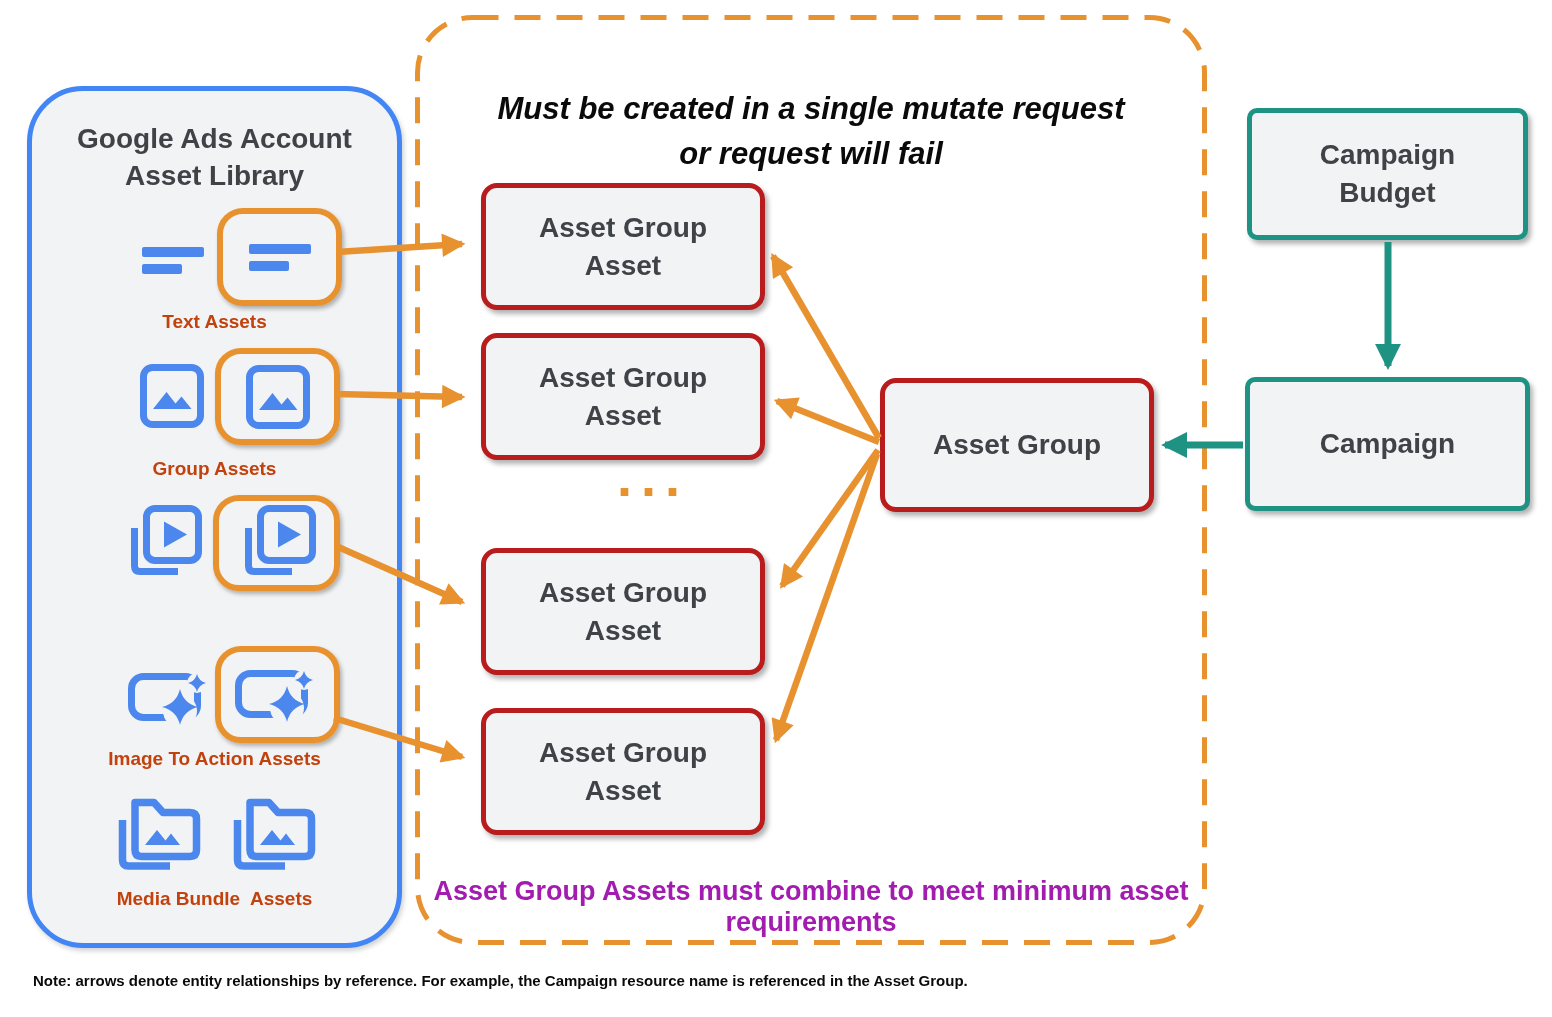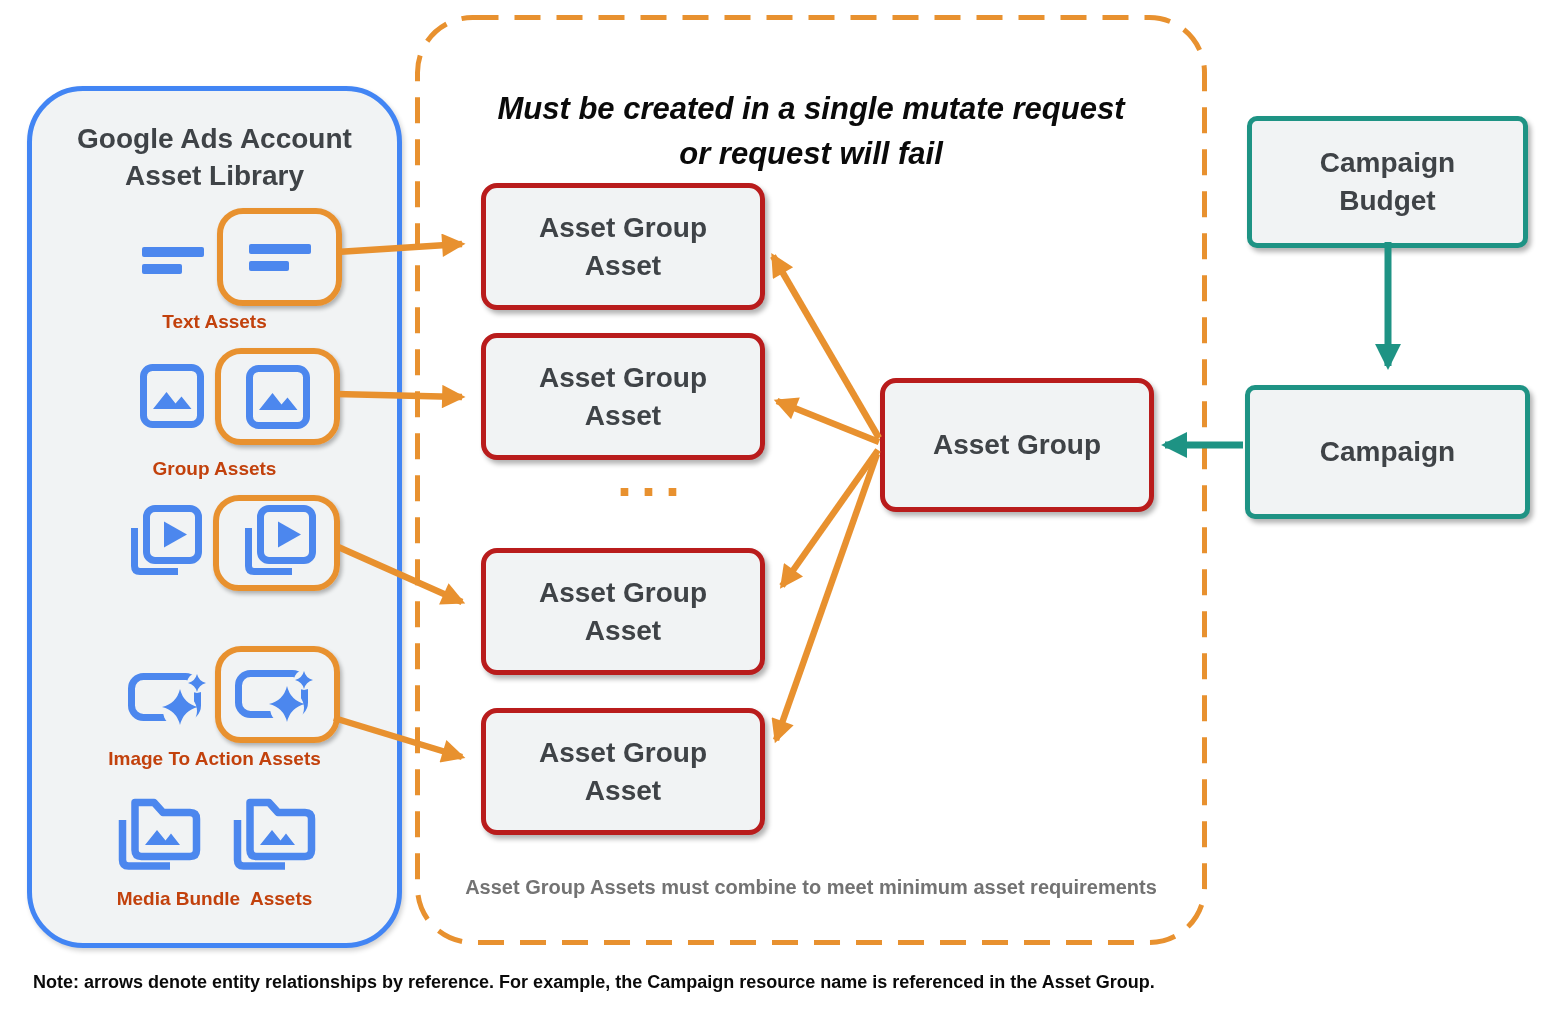--- a/index.html
+++ b/index.html
@@ -29,43 +29,43 @@
   }
   
   .mutate{position:absolute;left:415px;top:15px;width:792px;height:930px;}
   .mutate-title{
     position:absolute;left:0;top:40px;width:100%;text-align:center;
     font-size:31px;font-weight:bold;font-style:italic;color:#0A0A0A;
     line-height:1.45;white-space:pre-line;margin-top:32px;
   }
   .mutate-caption{
     position:absolute;left:0;top:861px;width:100%;text-align:center;
-    font-size:20px;font-weight:bold;color:#737373;
+    font-size:27px;font-weight:bold;color:#a21caf;
   }
   .dots{
     position:absolute;left:96px;top:432px;width:284px;text-align:center;
     font-size:54px;line-height:60px;font-weight:bold;color:#E8912F;letter-spacing:9px;
   }
   
   .node{
     position:absolute;background:#F1F3F4;box-sizing:border-box;
     display:flex;align-items:center;justify-content:center;text-align:center;
     font-weight:bold;font-size:28px;color:#3F4347;line-height:1.35;white-space:pre-line;
     box-shadow:3px 4px 5px rgba(0,0,0,.3);
   }
   .node.orange{border:5px solid #b91c1c;border-radius:16px;}
-  .node.teal{border:5px solid #1E9384;border-radius:10px;margin-top:8px;}
+  .node.teal{border:5px solid #1E9384;border-radius:10px;}
   .aga{left:66px;width:284px;height:127px;}
   .asset-group{left:465px;top:363px;width:274px;height:134px;border-radius:14px;}
   .campaign-budget{left:1247px;top:108px;width:281px;height:132px;}
   .campaign{left:1245px;top:377px;width:285px;height:134px;}
   
   .note{
     position:absolute;left:33px;top:972px;width:1500px;
-    font-size:18px;font-weight:bold;color:#0A0A0A;
+    font-size:15px;font-weight:bold;color:#0A0A0A;
   }
   
   .overlay{position:absolute;left:0;top:0;z-index:10;pointer-events:none;}
   .icon-blue{fill:#4C87EE;}
   .stroke-blue{fill:none;stroke:#4C87EE;stroke-width:7px;}
 </style>
 </head>
 <body>
 
 <div class="canvas">

